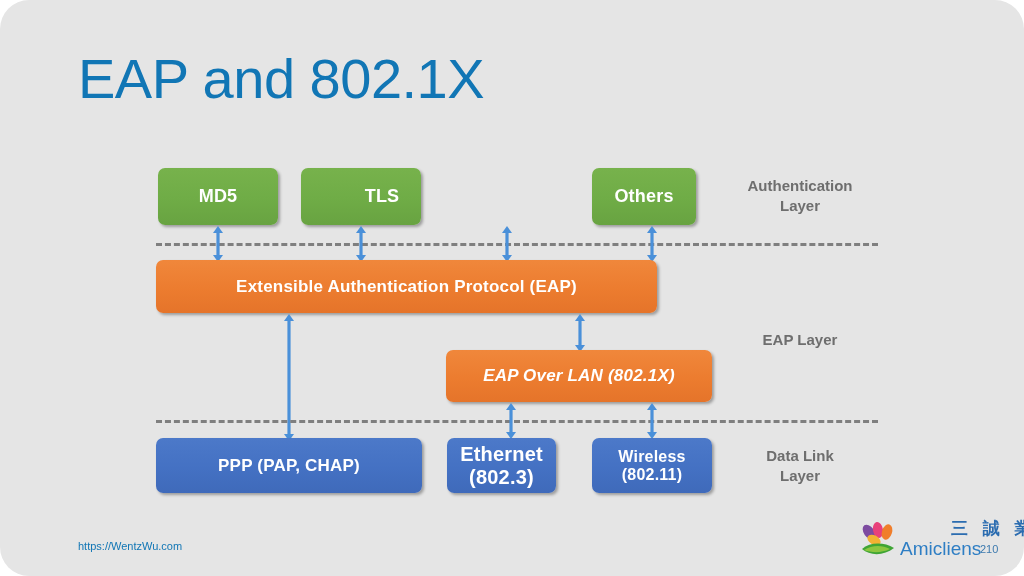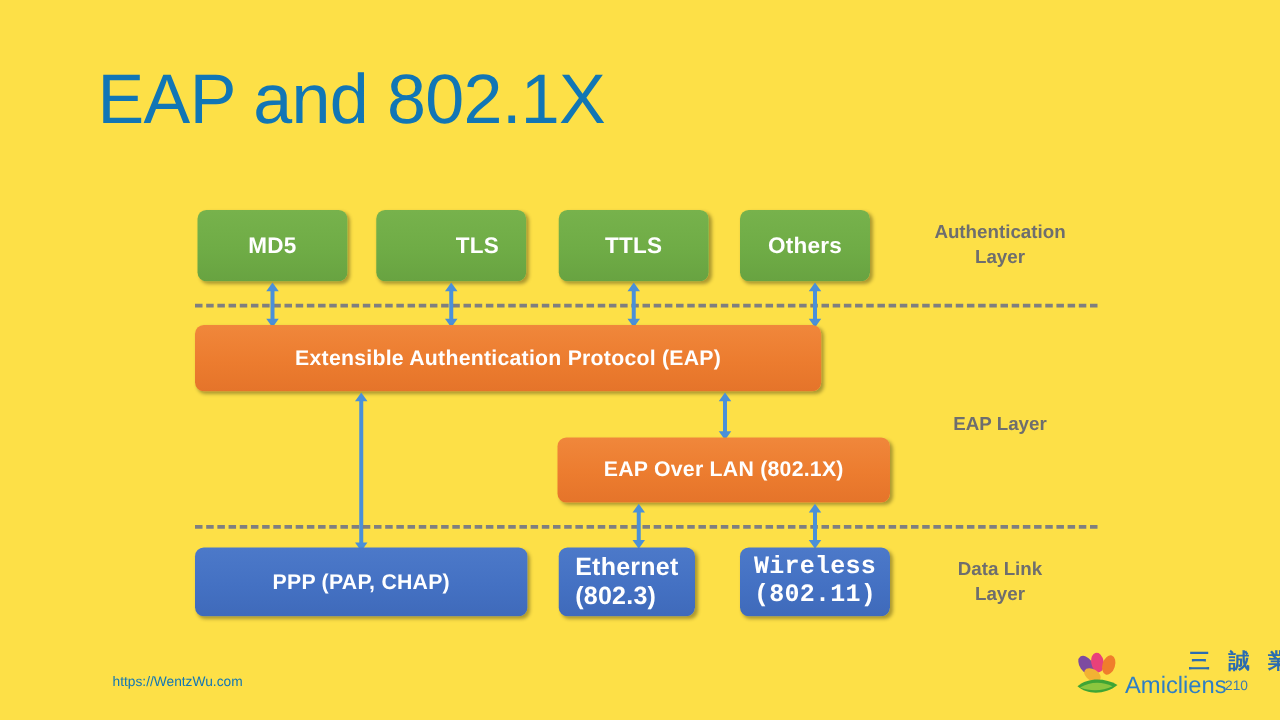--- a/index.html
+++ b/index.html
@@ -12,21 +12,22 @@
     height: 576px;
     position: relative;
     overflow: hidden;
     font-family: "Liberation Sans", sans-serif;
     -webkit-font-smoothing: antialiased;
   }
 
   .slide {
     position: absolute;
     inset: 0;
-    background: #fde047;
+    background: #e5e5e5;
+    border-radius: 29px;
   }
 
   
   .slide-title {
     position: absolute;
     left: 78px;
     top: 48px;
     font-size: 56px;
     line-height: 1.1;
     font-weight: 400;
@@ -36,20 +37,21 @@
   }
 
   
   .node {
     position: absolute;
     box-sizing: border-box;
     border-radius: 7px;
     display: flex;
     align-items: center;
     justify-content: center;
+    text-align: center;
     color: #ffffff;
     font-weight: bold;
     letter-spacing: 0.2px;
     box-shadow: 2px 2px 3px rgba(0,0,0,0.32);
     padding: 2px 6px;
     line-height: 1.12;
   }
   .node.green {
     background: linear-gradient(180deg, #77B24C 0%, #6FAC46 55%, #68A341 100%);
   }
@@ -86,21 +88,21 @@
   
   .arrow {
     position: absolute;
     width: 14px;
   }
   .arrow svg { display: block; }
 
   
   .footer-url {
     position: absolute;
-    left: 90px;
+    left: 78px;
     top: 540px;
     font-size: 11px;
     color: #1176B5;
   }
   .page-number {
     position: absolute;
     left: 980px;
     top: 543px;
     font-size: 11px;
     color: #3D7AAE;
@@ -152,23 +154,20 @@
   <div class="slide-title">EAP and 802.1X</div>
 
   <div class="node green" style="left:158px; top:168px; width:120px; height:57px; font-size:18px;">
     <span class="node-label">MD5</span>
   </div>
 
   <div class="node green" style="left:301px; top:168px; width:120px; height:57px; font-size:18px;padding-left:48px;">
     <span class="node-label">TLS</span>
   </div>
 
-  <div class="node green" style="left:447px; top:168px; width:120px; height:57px; font-size:18px;">
-    <span class="node-label">TTLS</span>
-  </div>
 
   <div class="node green" style="left:592px; top:168px; width:104px; height:57px; font-size:18px;">
     <span class="node-label">Others</span>
   </div>
 
   <div class="dashed-line" style="left:156px; top:243px; width:722px;"></div>
 
   <div class="arrow" style="left:211px; top:226px; height:36px;">
     <svg width="14" height="36" viewBox="0 0 14 36">
       <line x1="7" y1="5" x2="7" y2="31" stroke="#4A90D9" stroke-width="3.2"></line>
@@ -217,21 +216,21 @@
   </div>
 
   <div class="arrow" style="left:282px; top:314px; height:127px;">
     <svg width="14" height="127" viewBox="0 0 14 127">
       <line x1="7" y1="5" x2="7" y2="122" stroke="#4A90D9" stroke-width="3.2"></line>
       <polygon points="7,0 12,7 2,7" fill="#4A90D9"></polygon>
       <polygon points="7,127 12,120 2,120" fill="#4A90D9"></polygon>
     </svg>
   </div>
 
-  <div class="node orange" style="left:446px; top:350px; width:266px; height:52px; font-size:17px;">
+  <div class="node orange" style="left:446px; top:350px; width:266px; height:52px; font-size:17px;font-style:italic;">
     <span class="node-label">EAP Over LAN (802.1X)</span>
   </div>
 
   <div class="layer-caption" style="left:720px; top:330px; width:160px;">EAP Layer</div>
 
   <div class="dashed-line" style="left:156px; top:420px; width:722px;"></div>
 
   <div class="arrow" style="left:504px; top:403px; height:36px;">
     <svg width="14" height="36" viewBox="0 0 14 36">
       <line x1="7" y1="5" x2="7" y2="31" stroke="#4A90D9" stroke-width="3.2"></line>
@@ -250,21 +249,21 @@
 
   <div class="node blue" style="left:156px; top:438px; width:266px; height:55px; font-size:17px;">
     <span class="node-label">PPP (PAP, CHAP)</span>
   </div>
 
   <div class="node blue" style="left:447px; top:438px; width:109px; height:55px; font-size:20px;">
     <span class="node-label">Ethernet
 (802.3)</span>
   </div>
 
-  <div class="node blue" style="left:592px; top:438px; width:120px; height:55px; font-size:20px;font-family:Liberation Mono, monospace;">
+  <div class="node blue" style="left:592px; top:438px; width:120px; height:55px; font-size:16px;">
     <span class="node-label">Wireless
 (802.11)</span>
   </div>
 
   <div class="layer-caption" style="left:720px; top:446px; width:160px;">Data Link
 Layer</div>
 
   <a class="footer-url" href="#" style="text-decoration:none;">https://WentzWu.com</a>
 
   <div class="page-number">210</div>

